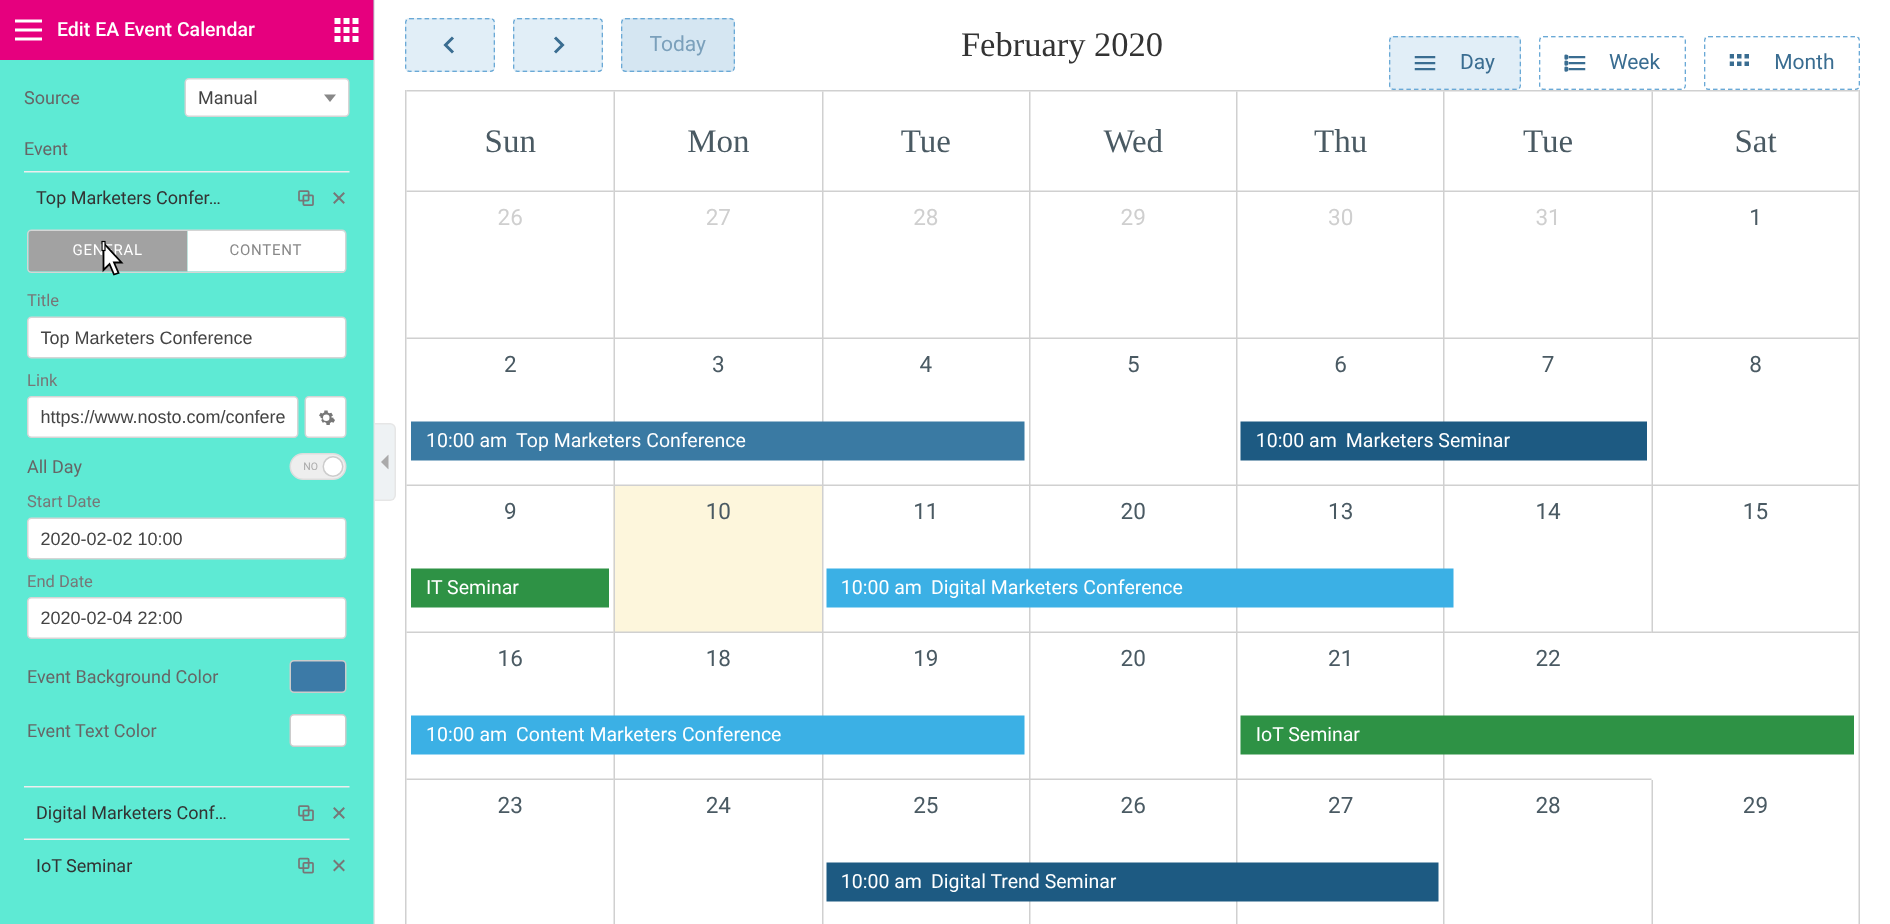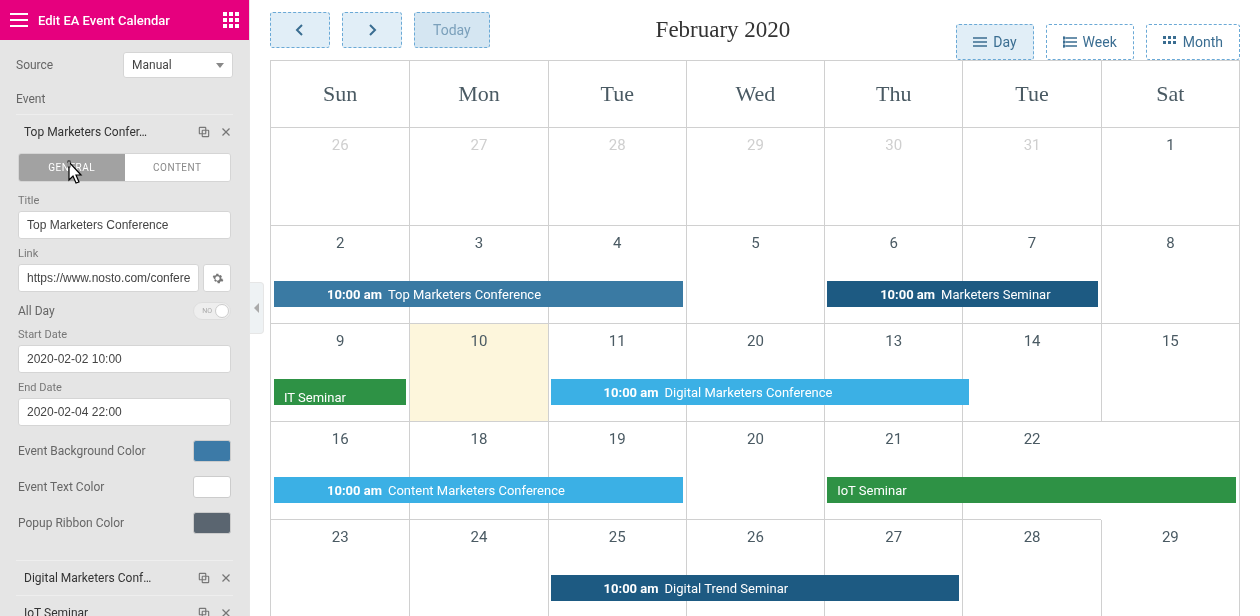--- a/index.html
+++ b/index.html
@@ -10,21 +10,21 @@
     background: #fff;
     width: 1260px;
     height: 616px;
     overflow: hidden;
     display: flex;
   }
   
   .sidebar {
     width: 250px;
     height: 616px;
-    background: #e5e5e5;
+    background: #5eead4;
     border-right: 1px solid #e6e6e6;
     display: flex;
     flex-direction: column;
     position: relative;
   }
   .sidebar-header {
     background: #e6007e;
     color: #fff;
     height: 40px;
     display: flex;
@@ -229,21 +229,21 @@
     color:#333;
   }
   .view-group { display:flex; gap:12px; }
   .view-btn {
     border:1.5px dashed #6aa9d6;
     border-radius:3px;
     background:#fff;
     color:#3a6d91;
     height:36px;
     padding:0 16px;
-    display:flex; align-items:center; gap:6px;
+    display:flex; align-items:center; gap:16px;
     font-size:14px;
     cursor:pointer;
     margin-top:24px;
   }
   .view-btn.active { background:#e1eef7; }
 
   .calendar {
     border:1px solid #d0d0d0;
     border-top: none;
     width: 100%;
@@ -288,21 +288,21 @@
     top: 55px;
     display:flex;
     align-items:center;
     padding: 0 10px;
     color:#fff;
     font-size:13px;
     border-radius:0;
     white-space:nowrap;
     overflow:hidden;
   }
-  .event-bar .time { font-weight:700; margin-right:6px;margin-left:43px; }
+  .event-bar .time { font-weight:400; margin-right:6px; }
 </style>
 </head>
 <body>
 
 <div class="sidebar">
   <div class="sidebar-header">
     <span class="menu-icon">
         <span></span>
         <span></span>
         <span></span>
@@ -382,24 +382,20 @@
       <div class="form-label">End Date</div>
       <input class="text-input" value="2020-02-04 22:00" style="">
 
       <div class="color-row">
         <span>Event Background Color</span>
         <div class="color-swatch" style="background:#3c7aa7"></div>
       </div>
       <div class="color-row">
         <span>Event Text Color</span>
         <div class="color-swatch" style="background:#ffffff"></div>
-      </div>
-      <div class="color-row">
-        <span>Popup Ribbon Color</span>
-        <div class="color-swatch" style="background:#5a6570"></div>
       </div>
     </div>
 
     <div class="event-item" style="margin-top:20px;">
       <span class="ev-title">Digital Marketers Conf…</span>
       <span class="icon-btn">
         <svg width="14" height="14" viewBox="0 0 24 24" fill="none" stroke="currentColor" stroke-width="2">
             <rect x="9" y="9" width="11" height="11" rx="1"></rect>
             <rect x="4" y="4" width="11" height="11" rx="1"></rect>
           </svg>
@@ -531,21 +527,21 @@
           </div>
         </div>
         <div class="week">
           <div class="day">9</div>
           <div class="day today">10</div>
           <div class="day">11</div>
           <div class="day">20</div>
           <div class="day">13</div>
           <div class="day">14</div>
           <div class="day">15</div>
-          <div class="event-bar" style="left: calc(0% + 3px); width: calc(14.2857% - 6px); background: rgb(46, 146, 69); align-items: flex-end;">
+          <div class="event-bar" style="left: calc(0% + 3px); width: calc(14.2857% - 6px); background: rgb(46, 146, 69);">
             <span>IT Seminar</span>
           </div>
           <div class="event-bar" style="left: calc(28.5714% + 3px); width: calc(42.8571% + 4px); background: rgb(59, 176, 229);">
             <span class="time">10:00 am</span>
             <span>Digital Marketers Conference</span>
           </div>
         </div>
         <div class="week">
           <div class="day">16</div>
           <div class="day">18</div>

